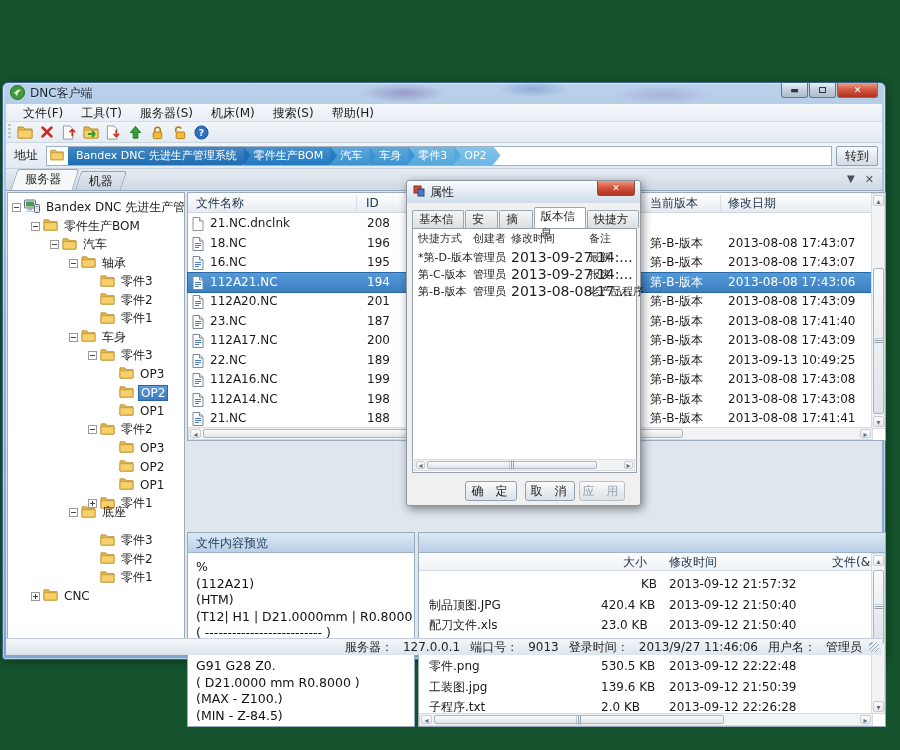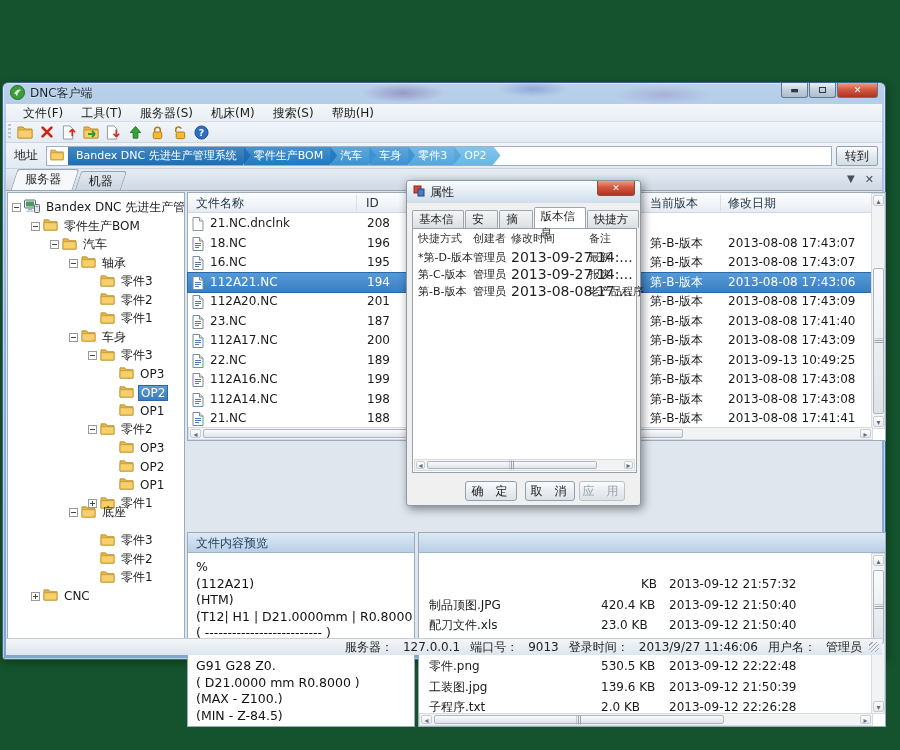--- a/index.html
+++ b/index.html
@@ -591,20 +591,25 @@
             <div class="prev-line" style="top: 108.5px;">G40 G49 G80 G90</div>
             <div class="prev-line" style="top: 125px;">G91 G28 Z0.</div>
             <div class="prev-line" style="top: 141.5px;">( D21.0000 mm R0.8000 )</div>
             <div class="prev-line" style="top: 158px;">(MAX - Z100.)</div>
             <div class="prev-line" style="top: 174.5px;">(MIN - Z-84.5)</div>
           </div>
       </div>
 
       <div class="panel related-panel">
         <div class="band"></div>
+        <div class="rel-header">
+          <span class="hcell" style="left:204px;">大小</span>
+          <span class="hcell" style="left:250px;">修改时间</span>
+          <span class="hcell" style="left:413px;">文件(&amp;</span>
+        </div>
         <div id="relatedRows">
             <div class="rel-row" style="top: 41px;">
               <span class="cell" style="left:10px;"></span>
               <span class="cell" style="left: 222px;">KB</span>
               <span class="cell" style="left:250px;">2013-09-12 21:57:32</span>
             </div>
             <div class="rel-row" style="top: 61.5px;">
               <span class="cell" style="left:10px;">制品顶图.JPG</span>
               <span class="cell" style="left: 182px;">420.4 KB</span>
               <span class="cell" style="left:250px;">2013-09-12 21:50:40</span>

